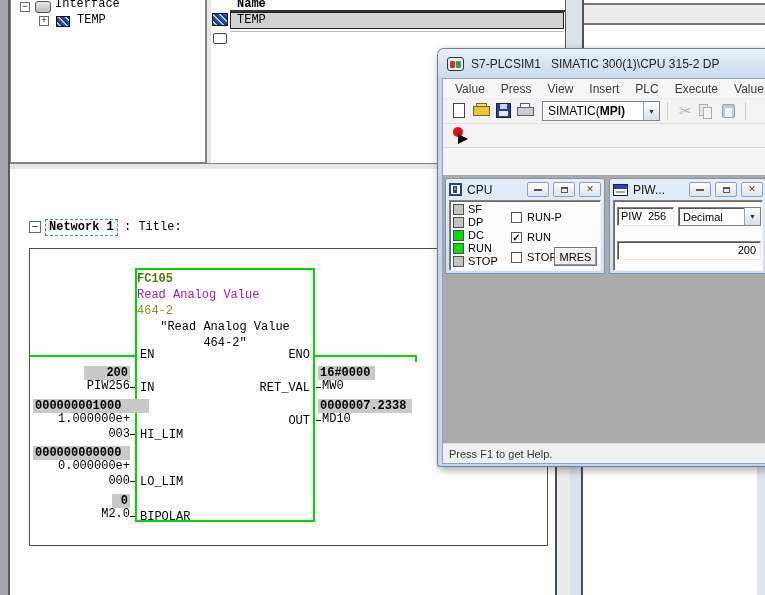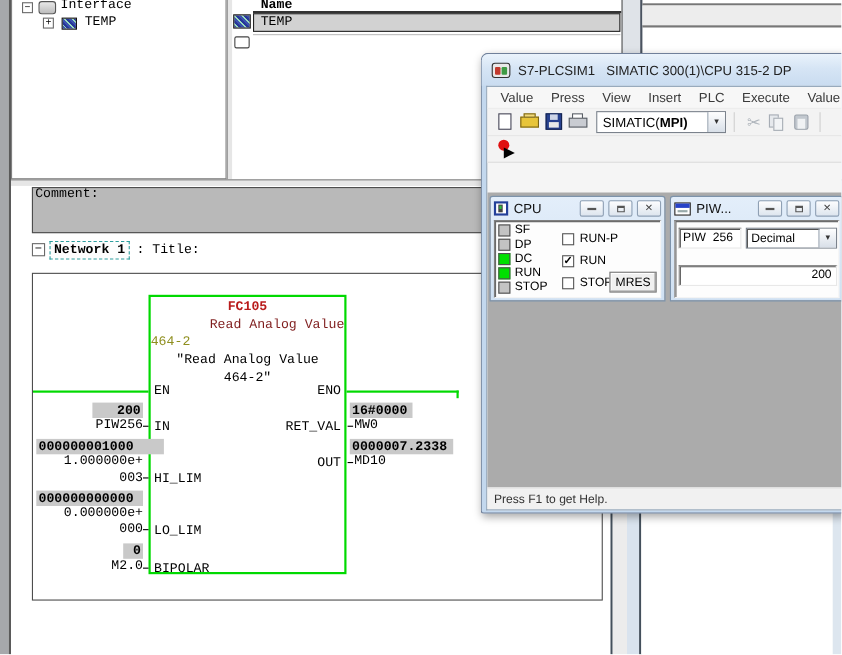--- a/index.html
+++ b/index.html
@@ -86,37 +86,34 @@
   <div class="abs" style="left:582px;top:0;width:183px;height:170px;background:#fff;border-left:2px solid #4a5360">
     <div class="abs" style="left:0;top:3px;width:183px;height:2px;background:#777"></div>
     <div class="abs" style="left:0;top:5px;width:183px;height:18px;background:#ededed"></div>
     <div class="abs" style="left:0;top:23px;width:183px;height:2px;background:#777"></div>
   </div>
 
   <div class="abs" style="left:10px;top:163px;width:755px;height:7px;background:#e6e6e6;border-top:1px solid #808080;border-bottom:1px solid #fff"></div>
 
   <div class="abs" style="left:10px;top:170px;width:545px;height:425px;background:#fff"></div>
 
-  <div class="abs" style="left:29px;top:170px;width:519px;height:42px;background:#b9b9b9;border:1px solid #4d4d4d">
-    <div class="mono" style="margin:-1px 0 0 2px">Comment:</div>
-  </div>
 
   <div class="abs xbox" style="left:29px;top:221px;width:12px;height:12px;font-size:11px;line-height:10px">−</div>
   <div class="abs mono bold" style="left:45px;top:219px;border:1px dashed #2e9e9e;padding:1px 3px;background:#fdfdfd">Network 1</div>
   <div class="abs mono" style="left:124px;top:221px">: Title:</div>
 
   <div class="abs" style="left:29px;top:248px;width:519px;height:298px;background:#fff;border:1px solid #4d4d4d"></div>
 
   <div class="abs wire" style="left:30px;top:355px;width:106px;height:2px"></div>
   <div class="abs wire" style="left:314px;top:355px;width:103px;height:2px"></div>
   <div class="abs wire" style="left:415px;top:355px;width:2px;height:7px"></div>
 
   <div class="abs" style="left:135px;top:268px;width:180px;height:254px;border:2px solid #00d900;background:#fff">
-    <div class="mono bold" style="text-align:center;margin-top:3px;color:#b91c1c">FC105</div>
-    <div class="mono" style="text-align:right;margin-top:3px;color:#7f1d1d">Read Analog Value</div>
+    <div class="mono bold" style="margin-top:3px;color:#4d7c0f">FC105</div>
+    <div class="mono" style="text-align:left;margin-top:3px;color:#a21caf">Read Analog Value</div>
     <div class="mono" style="text-align:left;margin-top:3px;color:#8f8f1f">464-2</div>
     <div class="mono" style="text-align:center;margin-top:3px">"Read Analog Value</div>
     <div class="mono" style="text-align:center;margin-top:3px">464-2"</div>
   </div>
 
   <div class="abs mono" style="left:140px;top:349px">EN</div>
   <div class="abs mono" style="left:240px;top:349px;width:70px;text-align:right">ENO</div>
   <div class="abs mono" style="left:140px;top:382px">IN</div>
   <div class="abs mono" style="left:240px;top:382px;width:70px;text-align:right">RET_VAL</div>
   <div class="abs mono" style="left:240px;top:415px;width:70px;text-align:right">OUT</div>

